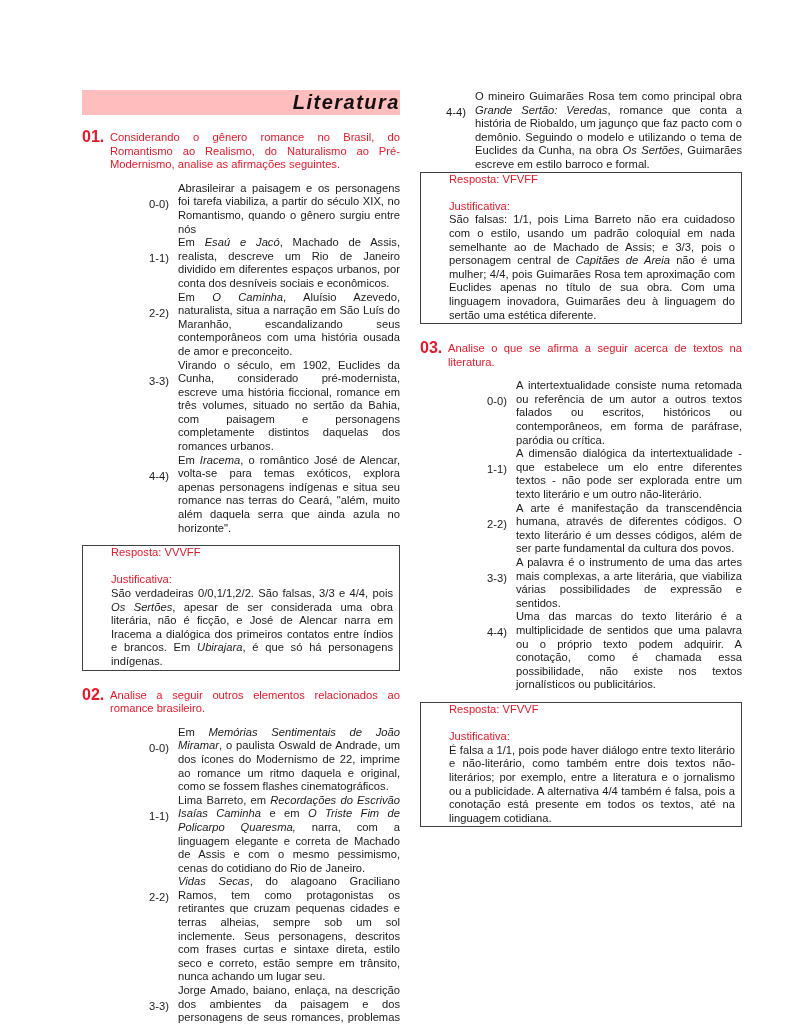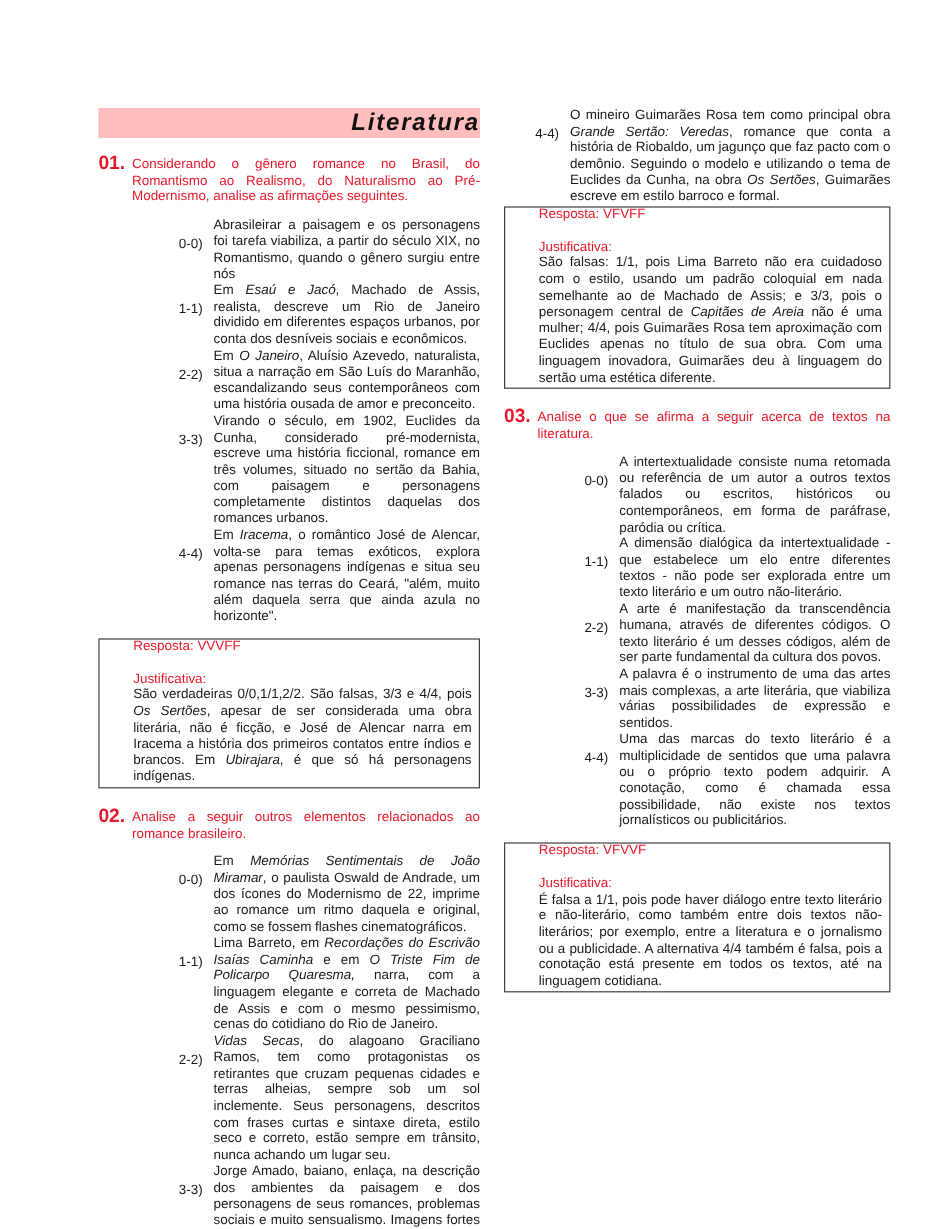--- a/index.html
+++ b/index.html
@@ -44,30 +44,30 @@
 
 <div class="col col-left">
   <div class="title-bar">Literatura</div>
 
   <div class="question">
     <span class="q-num">01.</span>
     <div class="q-prompt">Considerando o gênero romance no Brasil, do Romantismo ao Realismo, do Naturalismo ao Pré-Modernismo, analise as afirmações seguintes.</div>
     <div class="items">
         <div class="item"><span class="lbl">0-0)</span><span>Abrasileirar a paisagem e os personagens foi tarefa viabiliza, a partir do século XIX, no Romantismo, quando o gênero surgiu entre nós</span></div>
         <div class="item"><span class="lbl">1-1)</span><span>Em </span><em>Esaú e Jacó</em><span>, Machado de Assis, realista, descreve um Rio de Janeiro dividido em diferentes espaços urbanos, por conta dos desníveis sociais e econômicos.</span></div>
-        <div class="item"><span class="lbl">2-2)</span><span>Em </span><em>O Janeiro</em><span>, Aluísio Azevedo, naturalista, situa a narração em São Luís do Maranhão, escandalizando seus contemporâneos com uma história ousada de amor e preconceito.</span></div>
+        <div class="item"><span class="lbl">2-2)</span><span>Em </span><em>O Caminha</em><span>, Aluísio Azevedo, naturalista, situa a narração em São Luís do Maranhão, escandalizando seus contemporâneos com uma história ousada de amor e preconceito.</span></div>
         <div class="item"><span class="lbl">3-3)</span><span>Virando o século, em 1902, Euclides da Cunha, considerado pré-modernista, escreve uma história ficcional, romance em três volumes, situado no sertão da Bahia, com paisagem e personagens completamente distintos daquelas dos romances urbanos.</span></div>
         <div class="item"><span class="lbl">4-4)</span><span>Em </span><em>Iracema</em><span>, o romântico José de Alencar, volta-se para temas exóticos, explora apenas personagens indígenas e situa seu romance nas terras do Ceará, "além, muito além daquela serra que ainda azula no horizonte".</span></div>
       </div>
   </div>
   <div class="box">
     <div class="red">Resposta:  VVVFF</div>
     <div class="gap"></div>
     <div class="red">Justificativa:</div>
-    <div><span>São verdadeiras 0/0,1/1,2/2. São falsas, 3/3 e 4/4, pois </span><em>Os Sertões</em><span>, apesar de ser considerada uma obra literária, não é ficção, e José de Alencar narra em Iracema a história dos primeiros contatos entre índios e brancos. Em </span><em>Ubirajara</em><span>, é que só há personagens indígenas.</span></div>
+    <div><span>São verdadeiras 0/0,1/1,2/2. São falsas, 3/3 e 4/4, pois </span><em>Os Sertões</em><span>, apesar de ser considerada uma obra literária, não é ficção, e José de Alencar narra em Iracema a dialógica dos primeiros contatos entre índios e brancos. Em </span><em>Ubirajara</em><span>, é que só há personagens indígenas.</span></div>
   </div>
 
   <div class="question">
     <span class="q-num">02.</span>
     <div class="q-prompt">Analise a seguir outros elementos relacionados ao romance brasileiro.</div>
     <div class="items">
         <div class="item"><span class="lbl">0-0)</span><span>Em </span><em>Memórias Sentimentais de João Miramar</em><span>, o paulista Oswald de Andrade, um dos ícones do Modernismo de 22, imprime ao romance um ritmo daquela e original, como se fossem flashes cinematográficos.</span></div>
         <div class="item"><span class="lbl">1-1)</span><span>Lima Barreto, em </span><em>Recordações do Escrivão Isaías Caminha</em><span> e em </span><em>O Triste Fim de Policarpo Quaresma,</em><span> narra, com a linguagem elegante e correta de Machado de Assis e com o mesmo pessimismo, cenas do cotidiano do Rio de Janeiro.</span></div>
         <div class="item"><span class="lbl">2-2)</span><span></span><em>Vidas Secas</em><span>, do alagoano Graciliano Ramos, tem como protagonistas os retirantes que cruzam pequenas cidades e terras alheias, sempre sob um sol inclemente. Seus personagens, descritos com frases curtas e sintaxe direta, estilo seco e correto, estão sempre em trânsito, nunca achando um lugar seu.</span></div>
         <div class="item"><span class="lbl">3-3)</span><span>Jorge Amado, baiano, enlaça, na descrição dos ambientes da paisagem e dos personagens de seus romances, problemas sociais e muito sensualismo. Imagens fortes de mulher povoam suas narrativas e tornam-se o personagem central, como em </span><em>Capitães de Areia</em><span>.</span></div>

